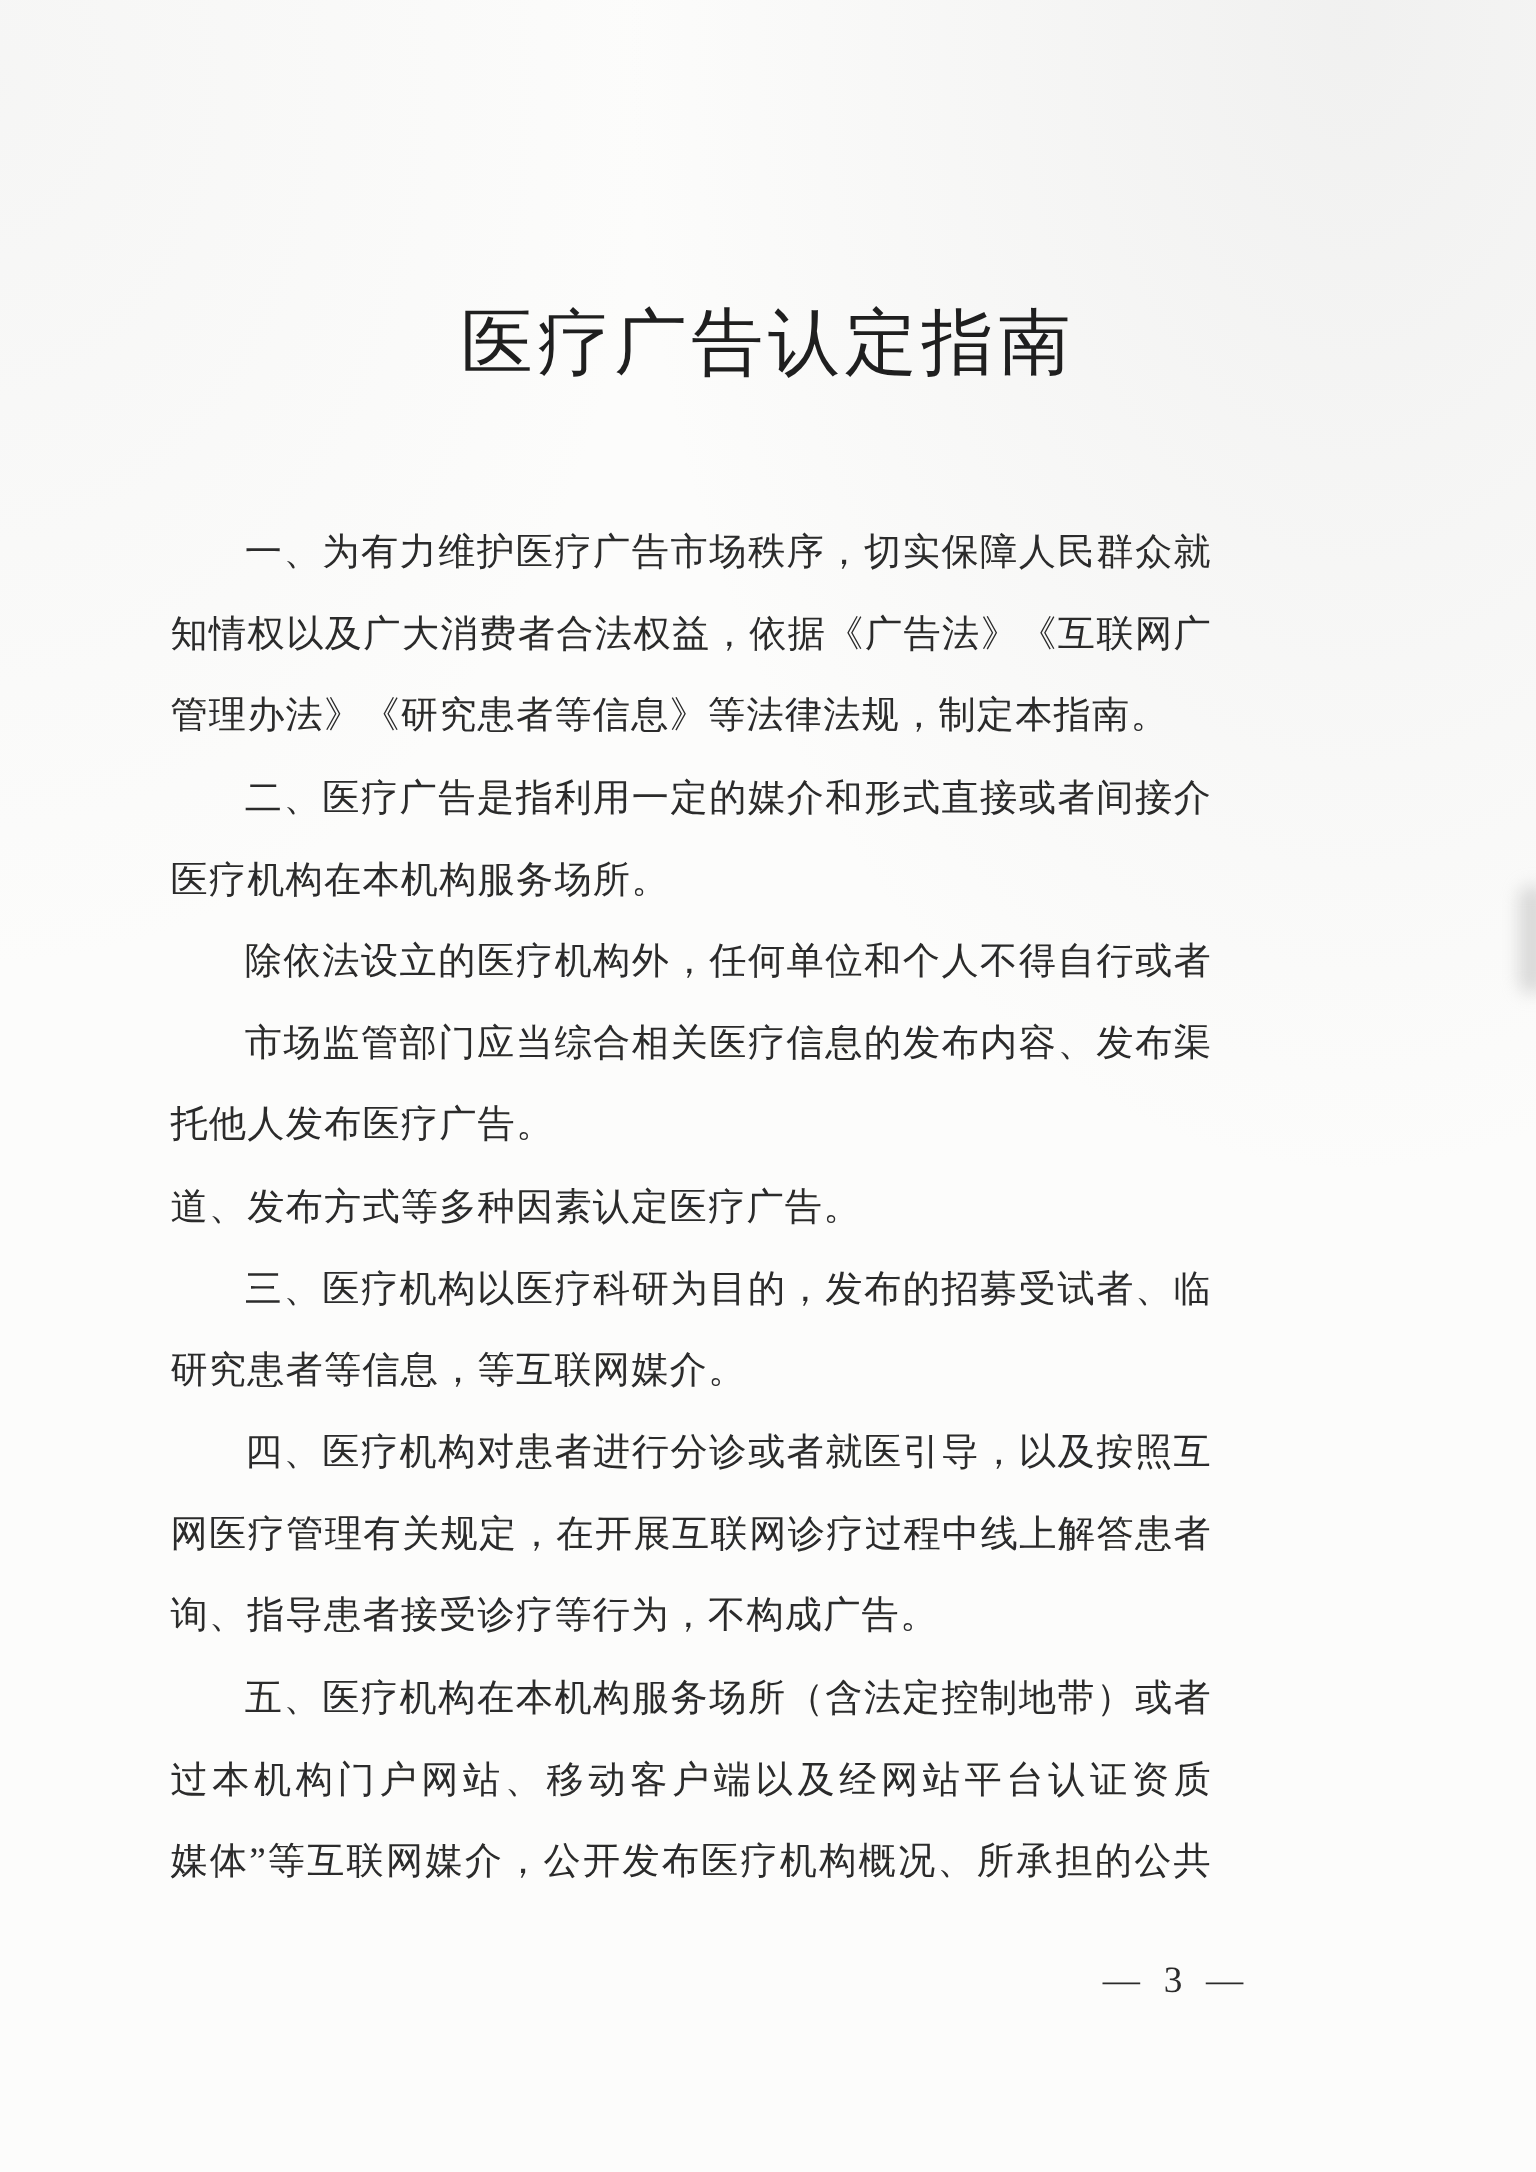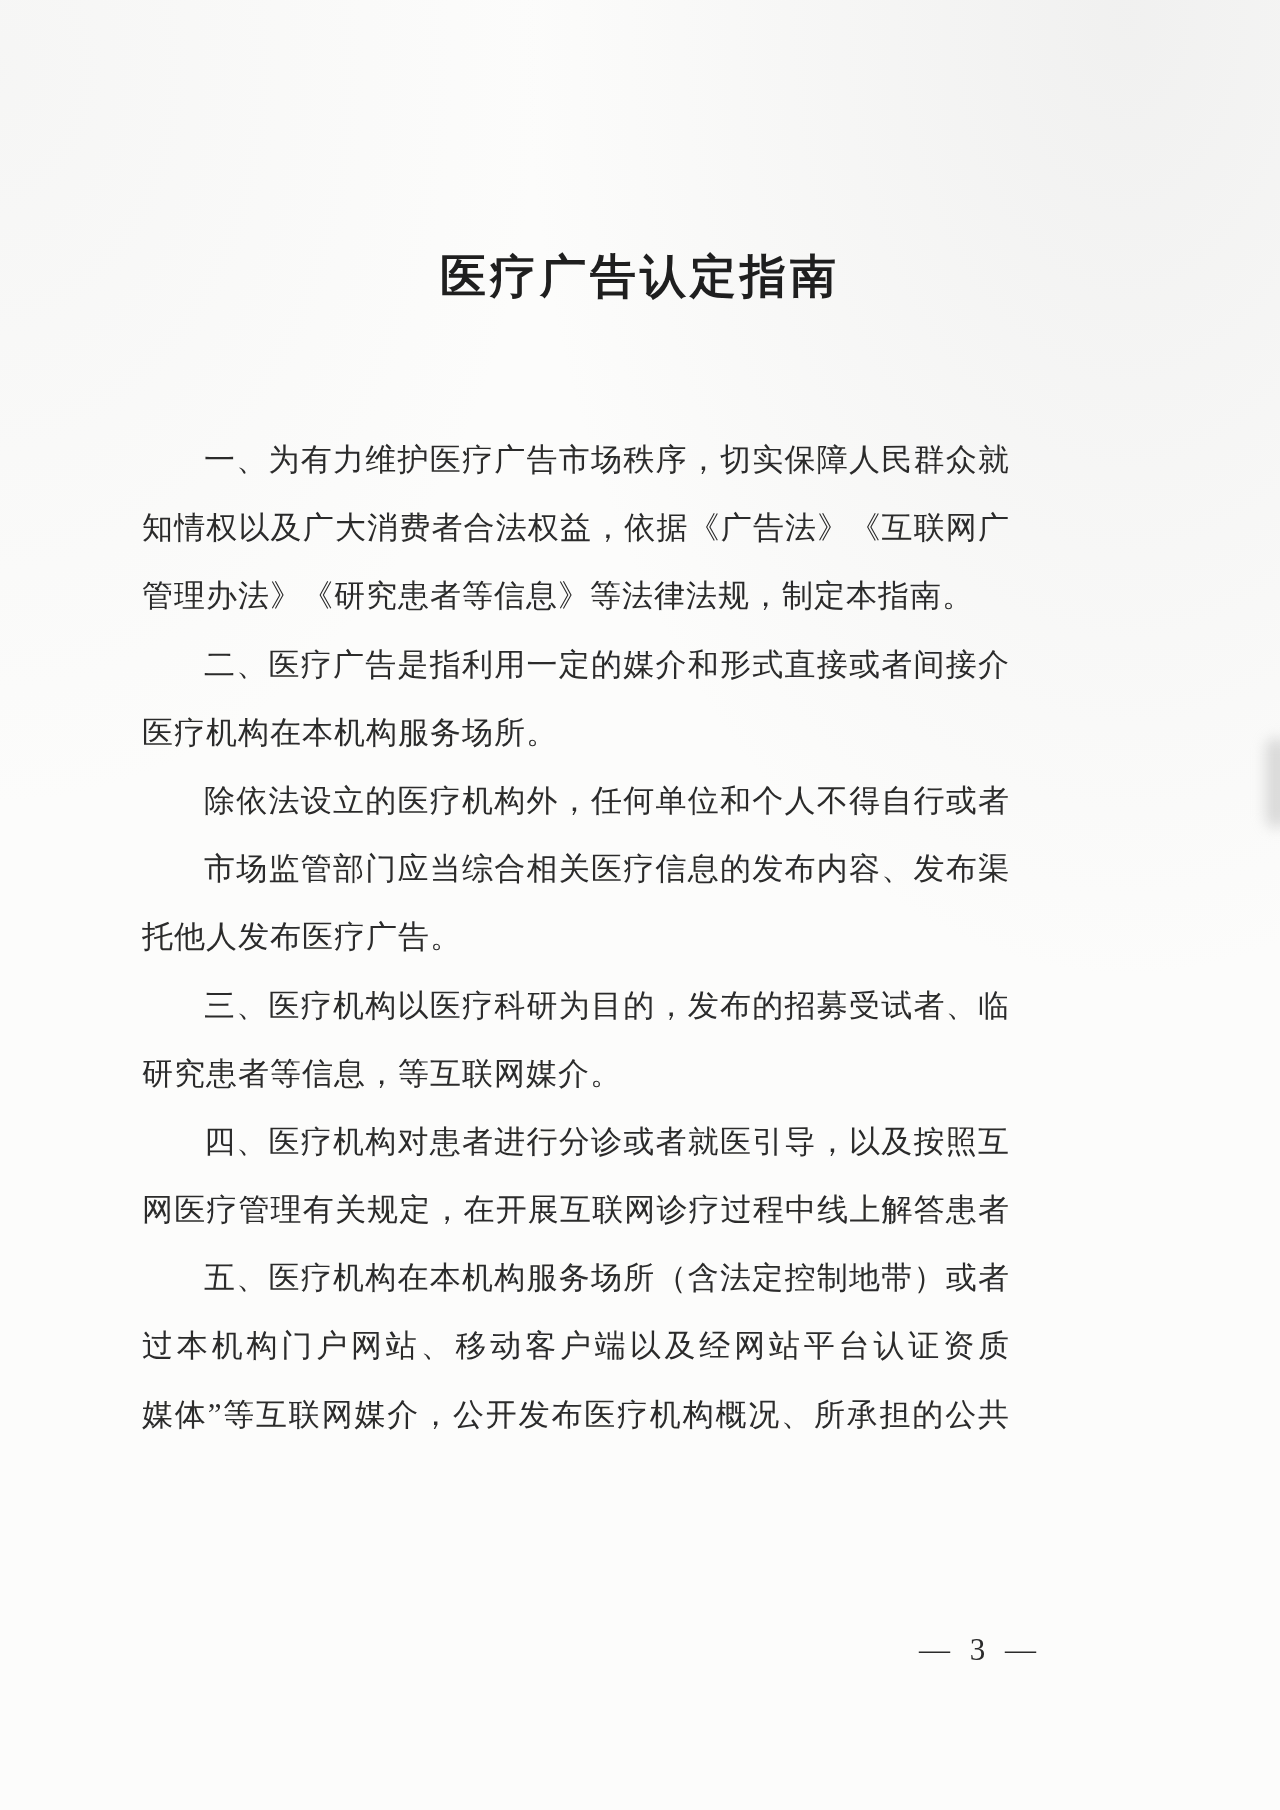--- a/index.html
+++ b/index.html
@@ -19,22 +19,22 @@
       #fcfcfb;
     font-family: "Liberation Serif", "DejaVu Serif", serif;
     color: #2b2b2b;
   }
   .doc-title {
     position: absolute;
     top: 246px;
     left: 0;
     width: 100%;
     text-align: center;
-    font-size: 46px;
-    font-weight: bold;
+    font-size: 60px;
+    font-weight: normal;
     letter-spacing: 4px;
     color: #1f1f1f;
   }
   .body-lines {
     position: absolute;
     left: 142px;
     top: 426px;
     width: 868px;
   }
   .line {
@@ -83,24 +83,26 @@
 
   <div class="body-lines">
       <div class="line indent fill">一、为有力维护医疗广告市场秩序，切实保障人民群众就医</div>
       <div class="line fill">知情权以及广大消费者合法权益，依据《广告法》《互联网广告</div>
       <div class="line">管理办法》《研究患者等信息》等法律法规，制定本指南。</div>
       <div class="line indent fill">二、医疗广告是指利用一定的媒介和形式直接或者间接介绍</div>
       <div class="line">医疗机构在本机构服务场所。</div>
       <div class="line indent fill">除依法设立的医疗机构外，任何单位和个人不得自行或者委</div>
       <div class="line indent fill">市场监管部门应当综合相关医疗信息的发布内容、发布渠</div>
       <div class="line">托他人发布医疗广告。</div>
+      <div class="line">道、发布方式等多种因素认定医疗广告。</div>
       <div class="line indent fill">三、医疗机构以医疗科研为目的，发布的招募受试者、临床</div>
       <div class="line">研究患者等信息，等互联网媒介。</div>
       <div class="line indent fill">四、医疗机构对患者进行分诊或者就医引导，以及按照互联</div>
       <div class="line fill">网医疗管理有关规定，在开展互联网诊疗过程中线上解答患者咨</div>
+      <div class="line">询、指导患者接受诊疗等行为，不构成广告。</div>
       <div class="line indent fill">五、医疗机构在本机构服务场所（含法定控制地带）或者通</div>
       <div class="line fill">过本机构门户网站、移动客户端以及经网站平台认证资质的“自</div>
       <div class="line fill">媒体”等互联网媒介，公开发布医疗机构概况、所承担的公共服</div>
     </div>
 
   <div class="page-number">— 3 —</div>
 
   <div class="scan-smudge"></div>
 
 </div>

